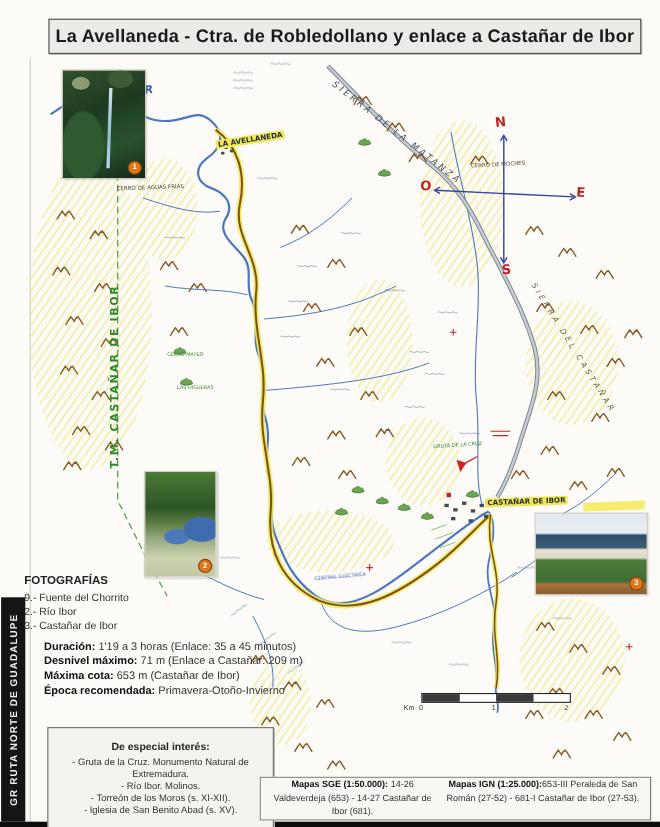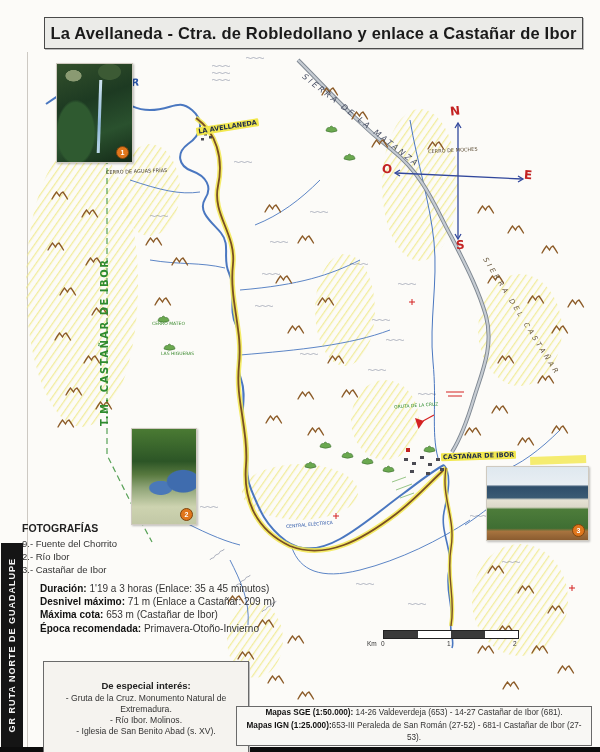--- a/index.html
+++ b/index.html
@@ -72,21 +72,21 @@
   .fotos div{font-size:9.5px;line-height:13px;color:#333;}
   .stats{position:absolute;left:40px;top:582px;z-index:5;}
   .stat-row{font-size:10px;line-height:13.2px;color:#333;}
   .stat-row b{color:#111;}
   .interes{position:absolute;left:43px;top:661px;width:206px;height:94px;z-index:5;
        background:#f5f3ef;border:1px solid #6a6a6a;box-shadow:1px 1px 0 #bbb;
        display:flex;flex-direction:column;justify-content:center;text-align:center;padding:2px 4px;box-sizing:border-box;}
   .interes h3{margin:0 0 2px 0;font-size:9.5px;font-weight:bold;}
   .interes div{font-size:8.6px;line-height:11px;color:#333;}
   .mapas{position:absolute;left:236px;top:706px;width:356px;height:40px;z-index:5;
-       background:#f8f7f4;border:1px solid #6a6a6a;display:flex;flex-direction:column;
+       background:#f8f7f4;border:1px solid #6a6a6a;display:flex;
        justify-content:center;text-align:center;padding:0 4px;box-sizing:border-box;}
   .mapas div{font-size:8.2px;line-height:12.5px;color:#333;}
   .mapas b{color:#111;}
   
   .scale{position:absolute;left:367px;top:628px;width:156px;height:22px;z-index:3;
        font-family:Liberation Sans, sans-serif;}
   .scale .bar{position:absolute;left:16px;top:2px;width:134px;height:7px;border:1px solid #222;
        display:flex;background:#fff;}
   .scale .bar i{flex:1;}
   .scale .bar i:nth-child(odd){background:#3a3a3a;}
@@ -370,20 +370,21 @@
       <span>653 m (Castañar de Ibor)</span></div>
     <div class="stat-row">
       <b>Época recomendada:</b>
       <span>Primavera-Otoño-Invierno</span></div>
   </div>
 
   <div class="interes">
     <h3>De especial interés:</h3>
     <div>- Gruta de la Cruz. Monumento Natural de Extremadura.</div>
     <div>- Río Ibor. Molinos.</div>
+    <div>- Torreón de los Moros (s. XI-XII).</div>
     <div>- Iglesia de San Benito Abad (s. XV).</div>
   </div>
 
   <div class="mapas">
     <div>
       <b>Mapas SGE (1:50.000):</b><span> 14-26 Valdeverdeja (653) - 14-27 Castañar de Ibor (681).</span></div>
     <div>
       <b>Mapas IGN (1:25.000):</b><span>653-III Peraleda de San Román (27-52) - 681-I Castañar de Ibor (27-53).</span></div>
   </div>
 

